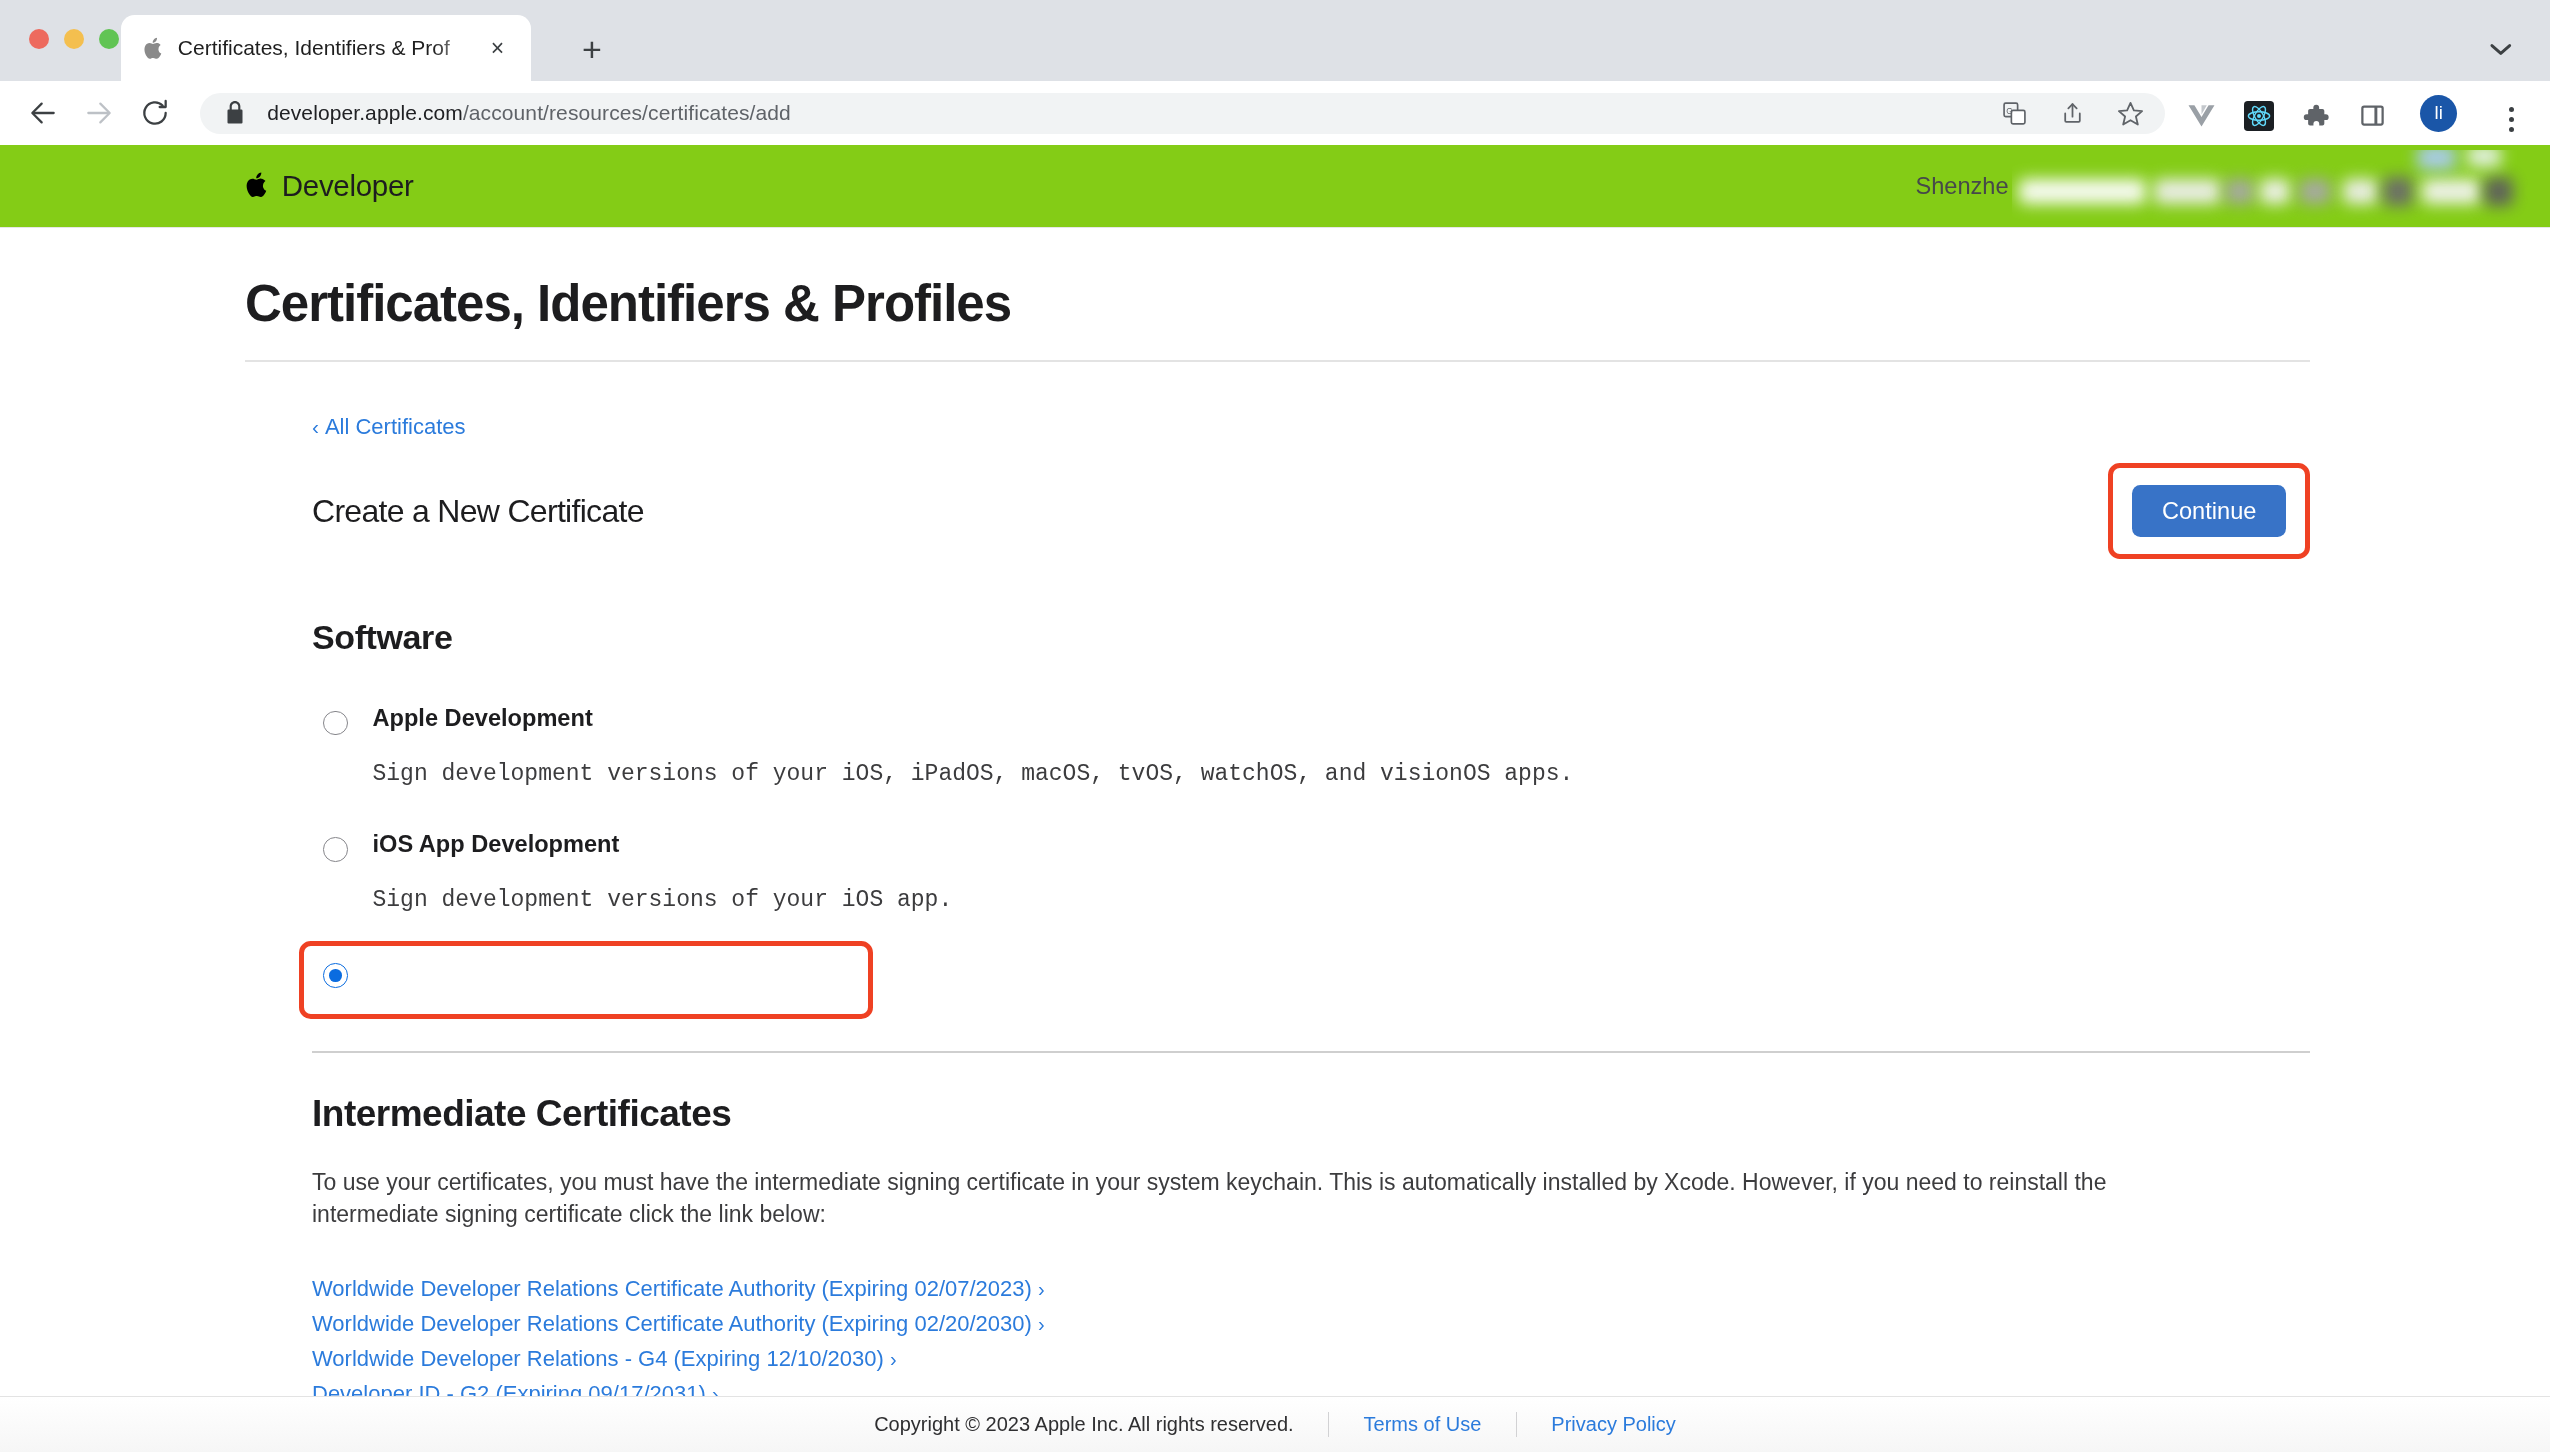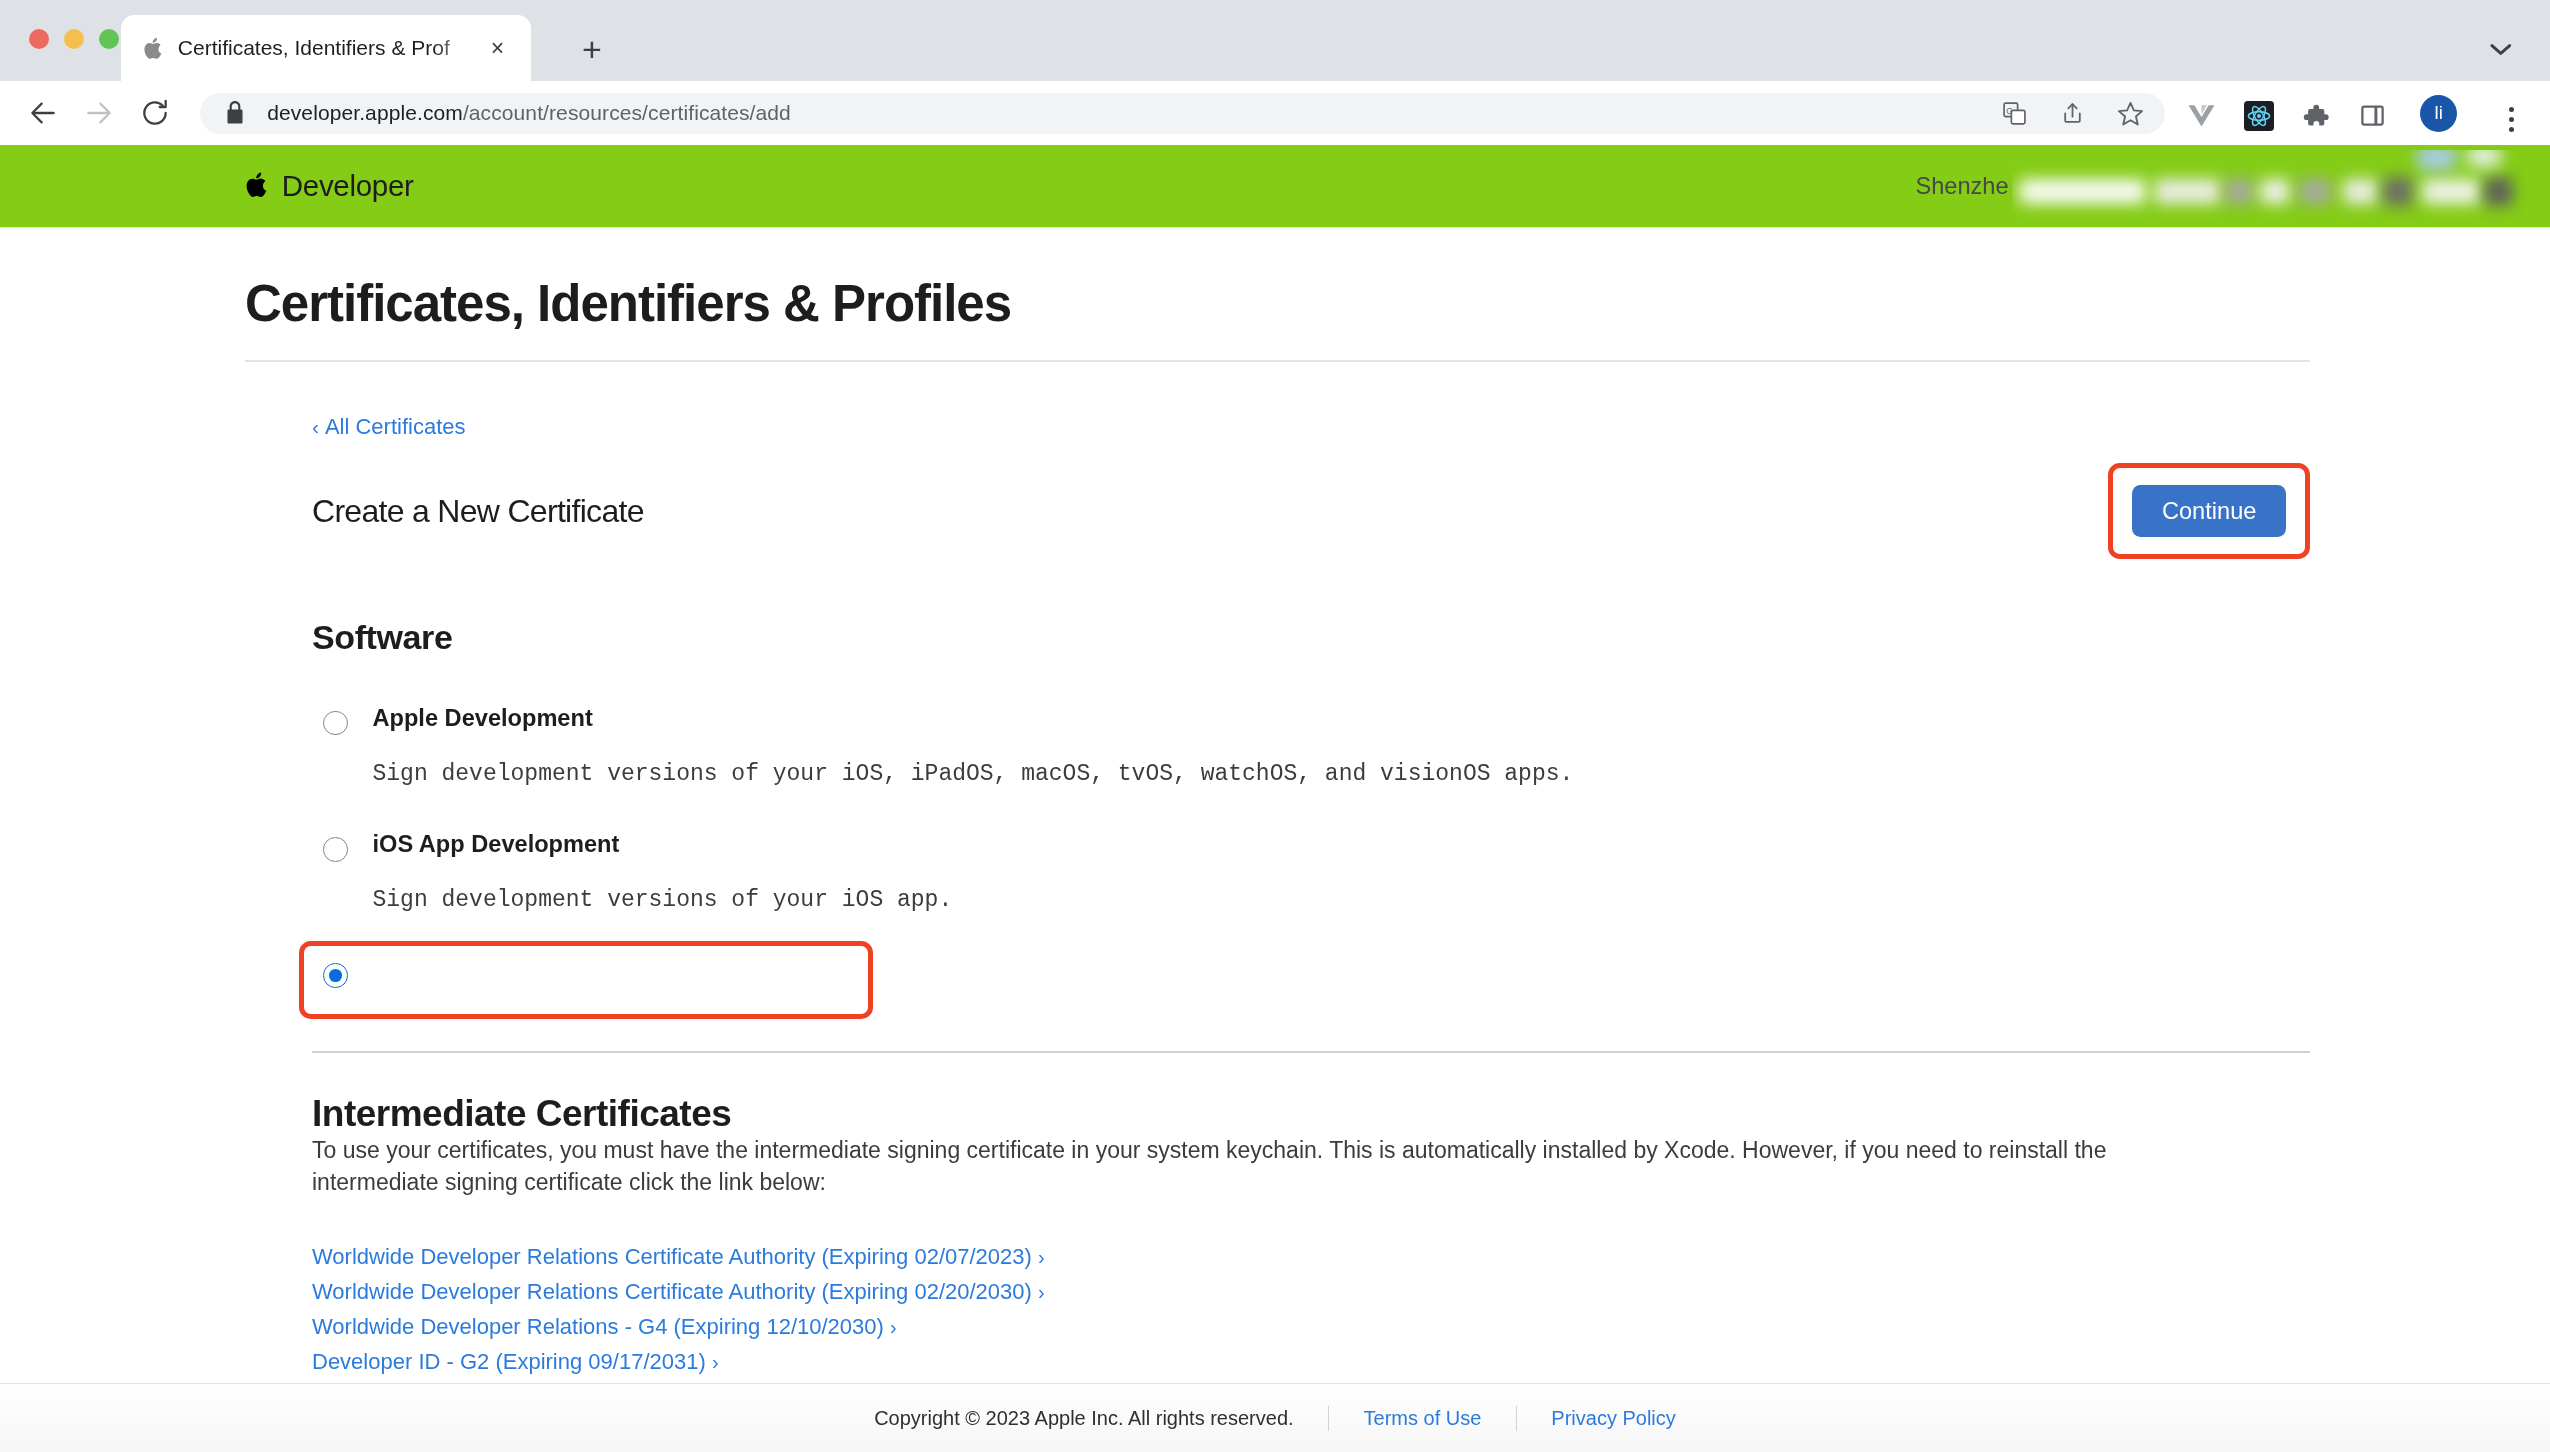--- a/index.html
+++ b/index.html
@@ -169,31 +169,31 @@
   .radio.checked::after { content:""; width: 12.7px; height: 12.7px; border-radius: 50%; background: #0a6ce0; }
   .opt-body { margin-left: 25px; }
   .opt-label { font-size: 23.6px; font-weight: bold; color:#1d1d1f; line-height: 1.2;}
   .opt-desc { font-size: 23px; color:#3c3c3e; margin-top: 28px; line-height:1.2;font-family:Liberation Mono, monospace;}
 
   .hl-mac { left: -12.7px; top: -3.4px; width: 574px; height: 78px; }
 
   .mid-rule { height: 1.7px; background: #cfcfcf; margin-top: 52px; }
 
   .inter-title { font-size: 37px; font-weight: bold; color:#1d1d1f; margin-top: 40px; letter-spacing:-0.5px;}
-  .inter-body { font-size: 23px; color:#3c3c3e; line-height: 1.38; max-width: 1916px;}
+  .inter-body { font-size: 23px; color:#3c3c3e; margin-top: 32px; line-height: 1.38; max-width: 1916px;}
 
   .cert-links { margin-top: 40px; }
   .cert-link {
     display: block; font-size: 22px; color: #2b7bdc;
     line-height: 1.6; text-decoration: none; white-space: nowrap;
   }
   .cert-link .chev { font-size: 20px; }
 
   .footer {
-    position: absolute; left: 0; right: 0; bottom: 0; height: 69px;
+    position: absolute; left: 0; right: 0; bottom: 0; height: 56px;
     border-top: 0.8px solid #e3e3e3;
     background: linear-gradient(#ffffff, #f6f6f6);
     display: flex; align-items: center; justify-content: center;
     gap: 11px;
   }
   .footer-text { font-size: 20px; color: #2f2f31; }
   .footer-sep { width: 0.8px; height: 25px; background: #d2d2d4; margin: 0 23.6px; }
   .footer-link { font-size: 20px; color: #2b7bdc; text-decoration: none; }
 </style>
 </head>

